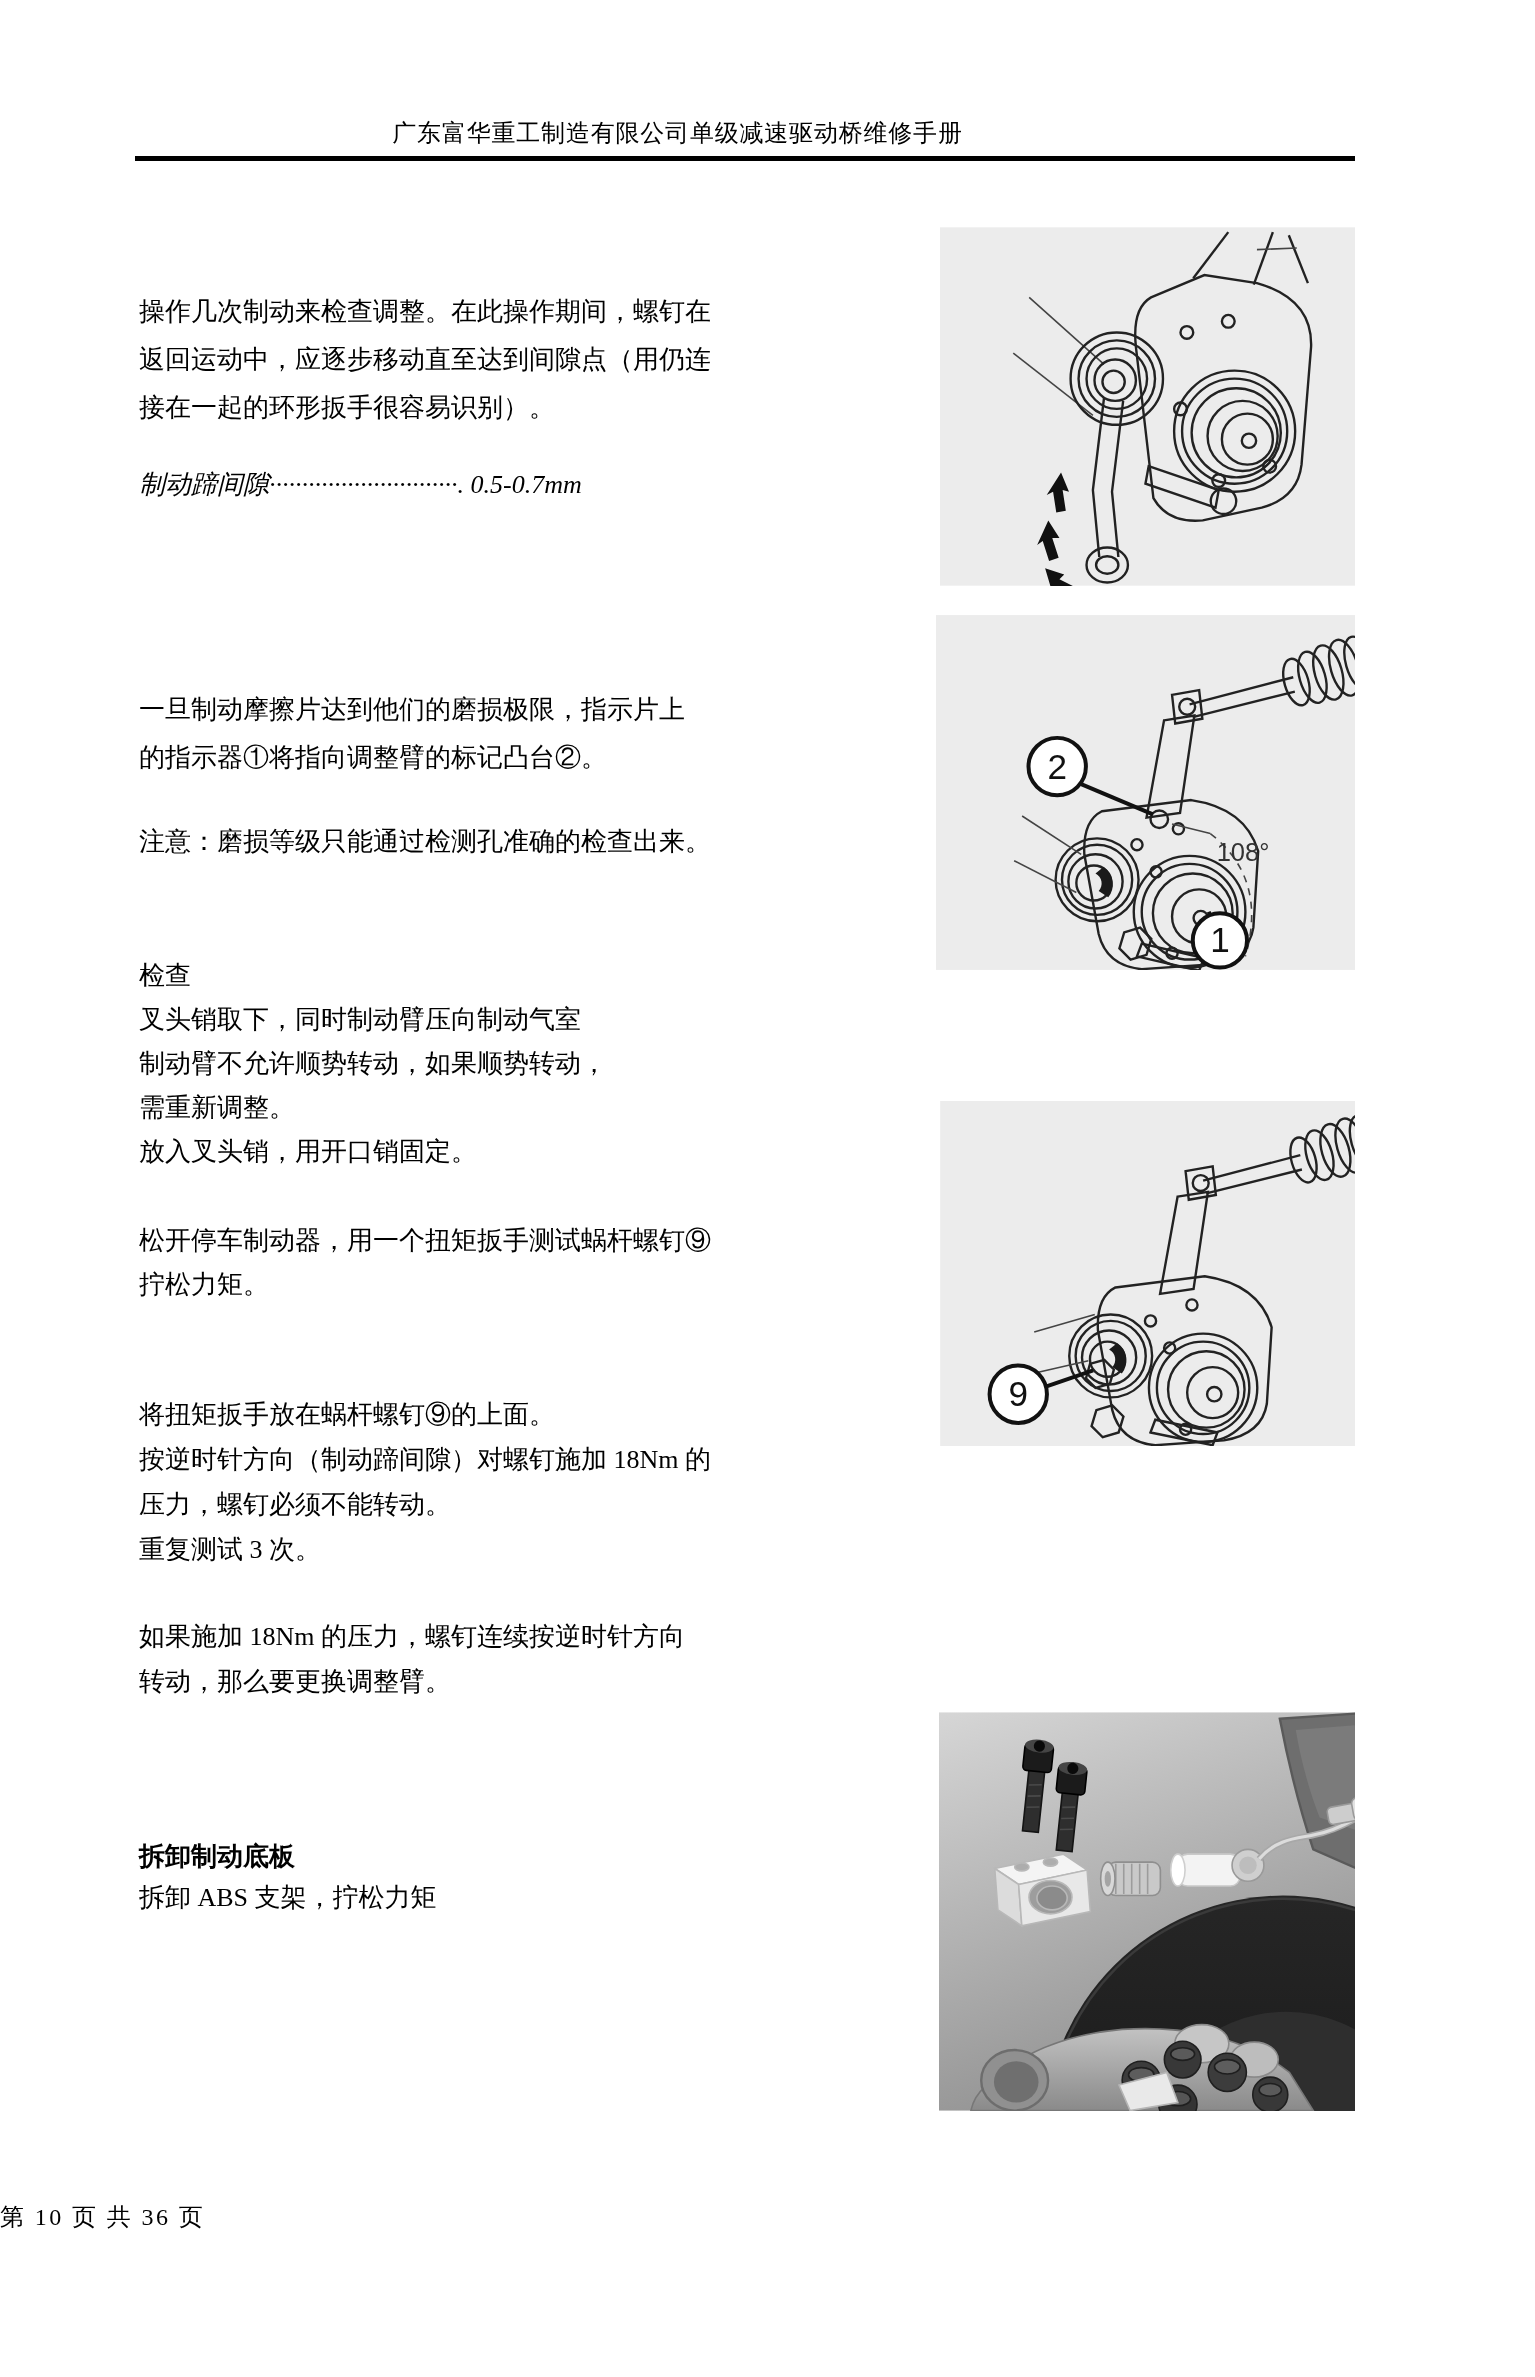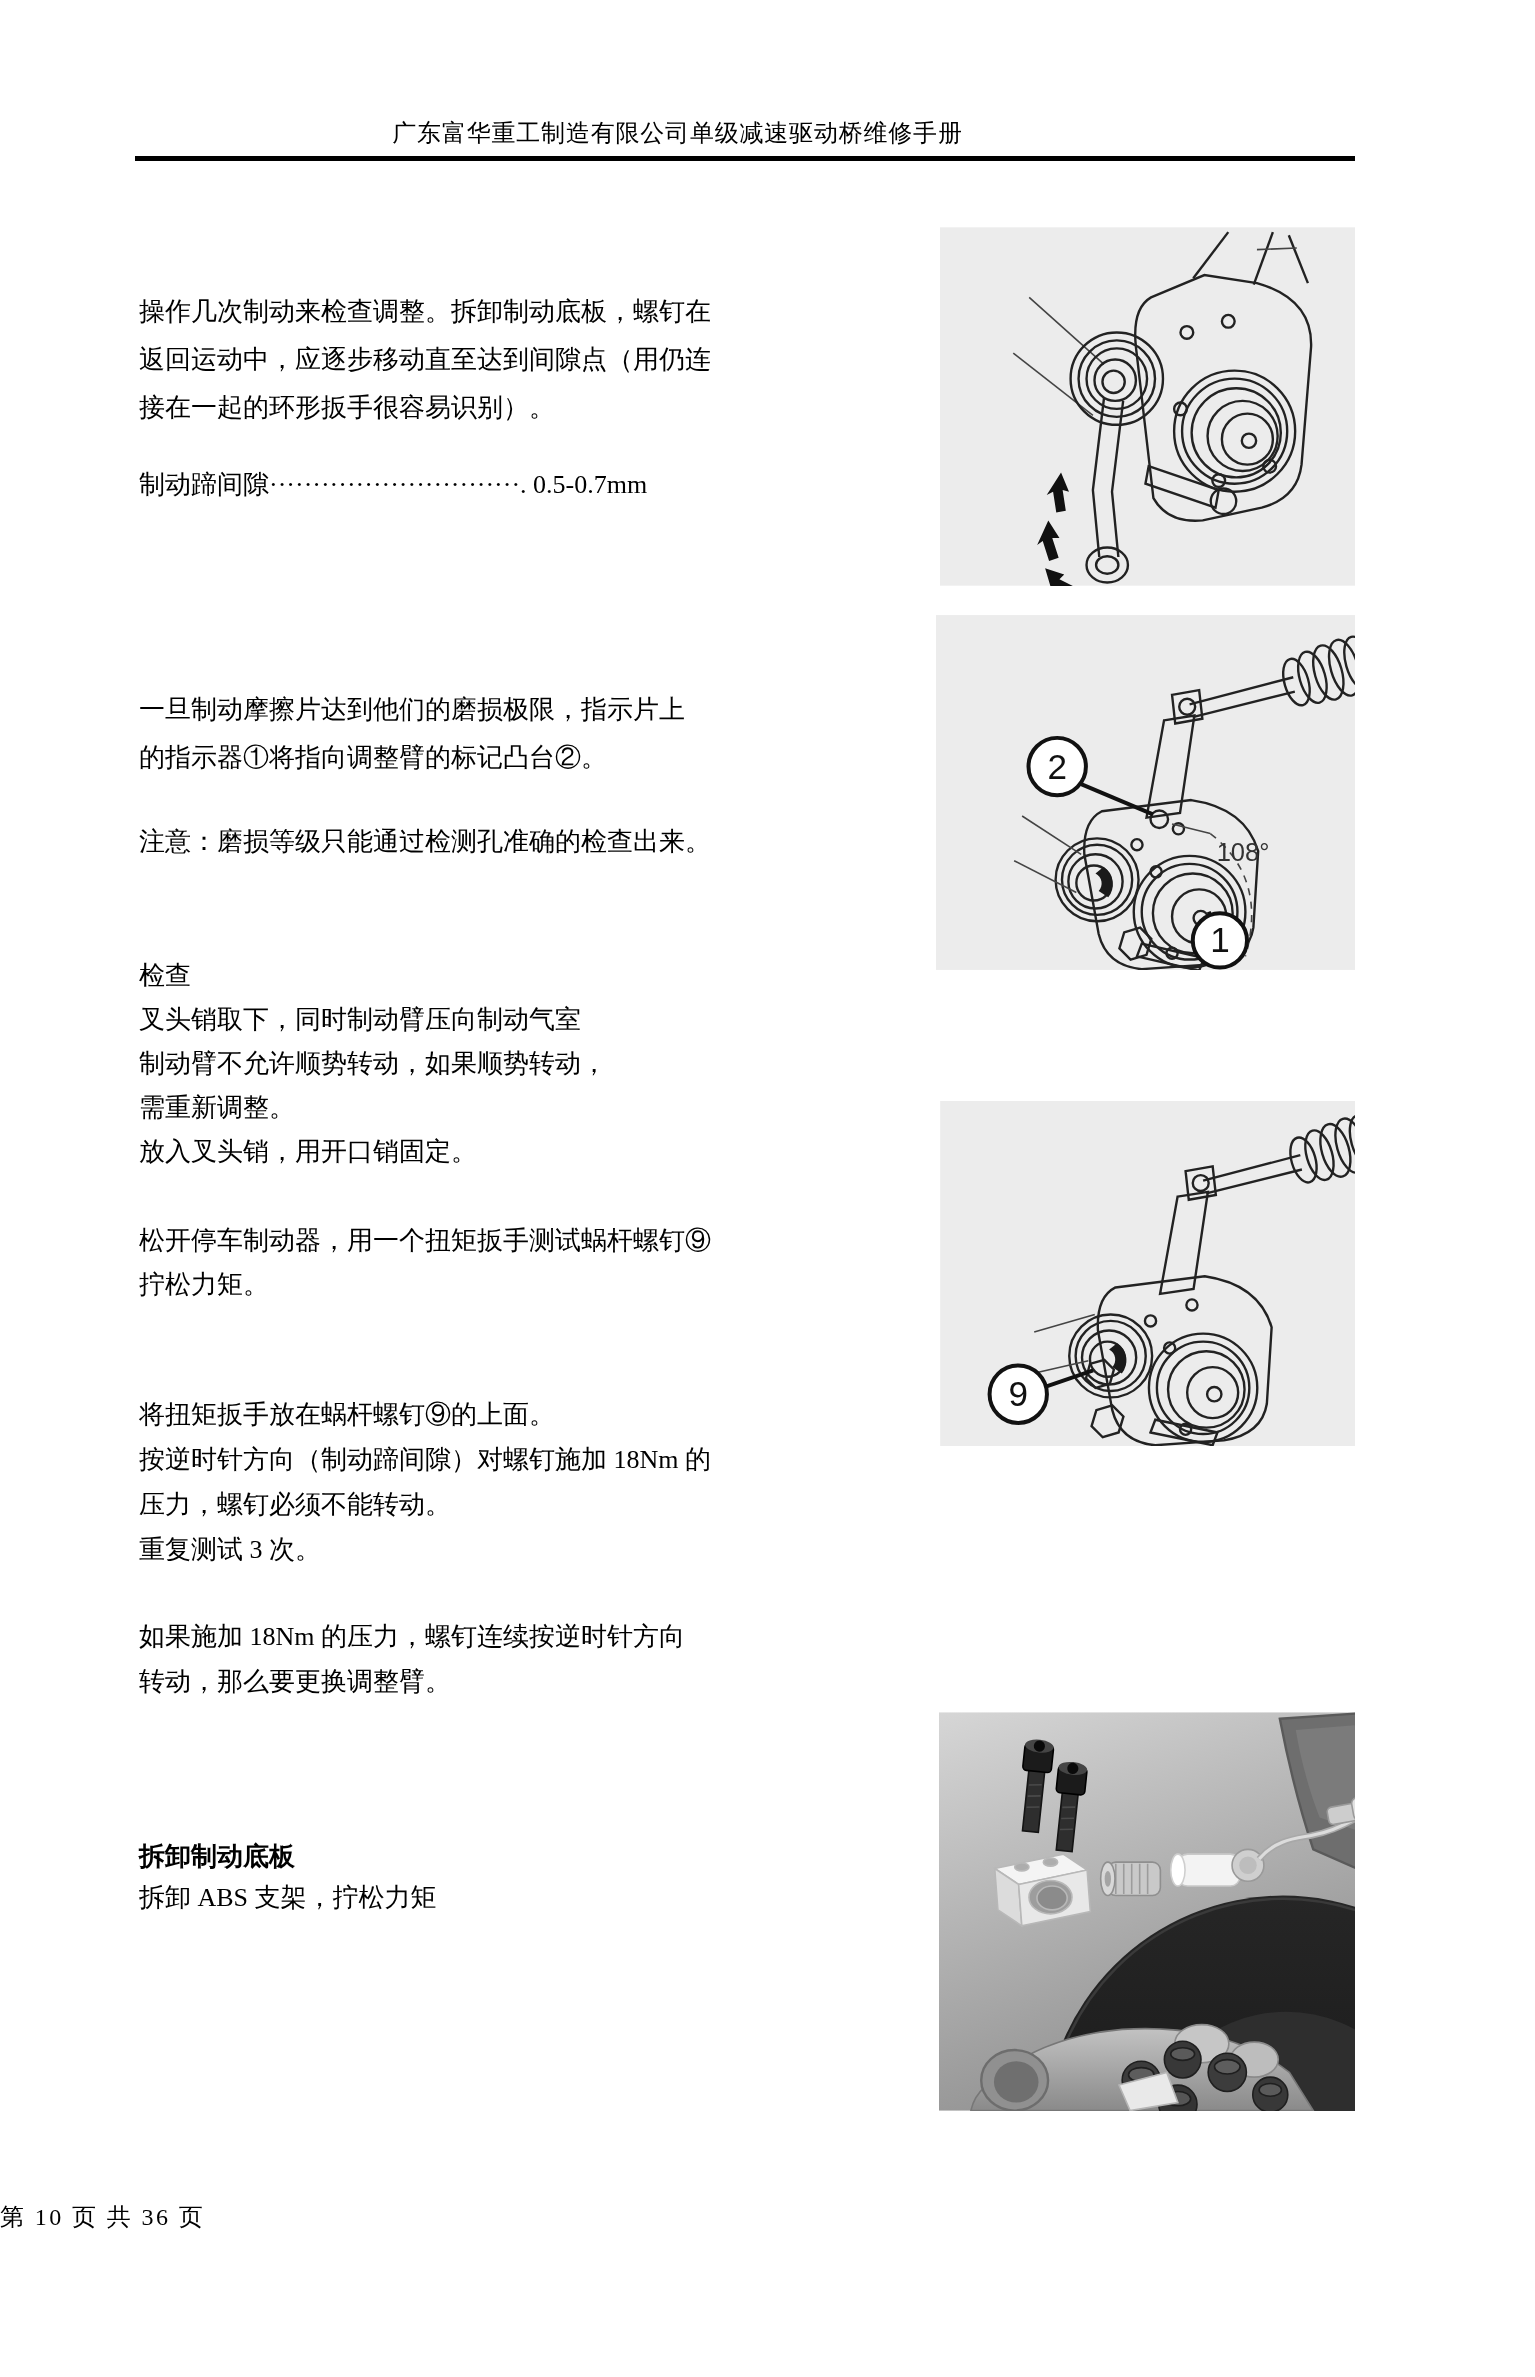--- a/index.html
+++ b/index.html
@@ -16,21 +16,21 @@
   .hdr-rule {
     position:absolute; top:156px; left:135px; width:1264px; height:4.8px; background:#000;
   }
   .tb {
     position:absolute; left:139px; width:789px; font-size:26px; white-space:nowrap;
   }
   .tb div { white-space:nowrap; }
   .lh60 { line-height:48px; }
   .lh56 { line-height:45px; }
   .lh55 { line-height:44px; }
-  .lh44 { line-height:35px; }
+  .lh44 { line-height:35px;font-style:italic; }
   .bold { font-weight:700; }
   .footer {
     position:absolute; top:2201px; left:0; width:100%;
     text-align:left; font-size:24px; letter-spacing:2.4px;
   }
   .figure { position:absolute; }
   .figure svg { display:block; }
   .ln { stroke:#222; stroke-width:3; fill:none; }
   .thin { stroke:#444; stroke-width:2; fill:none; }
   .callout { fill:#ffffff; stroke:#111; stroke-width:5; }
@@ -39,21 +39,21 @@
 </style>
 </head>
 <body>
 
 <div class="page">
 
   <div class="hdr-title">广东富华重工制造有限公司单级减速驱动桥维修手册</div>
   <div class="hdr-rule"></div>
 
   <div class="tb lh60" style="top:288px;">
-    <div>操作几次制动来检查调整。拆卸制动底板，螺钉在</div>
+    <div>操作几次制动来检查调整。在此操作期间，螺钉在</div>
     <div>返回运动中，应逐步移动直至达到间隙点（用仍连</div>
     <div>接在一起的环形扳手很容易识别）。</div>
   </div>
 
   <div class="tb lh44" style="top:467px;">
     <div>制动蹄间隙·····························. 0.5-0.7mm</div>
   </div>
 
   <div class="tb lh60" style="top:686px;">
     <div>一旦制动摩擦片达到他们的磨损极限，指示片上</div>

